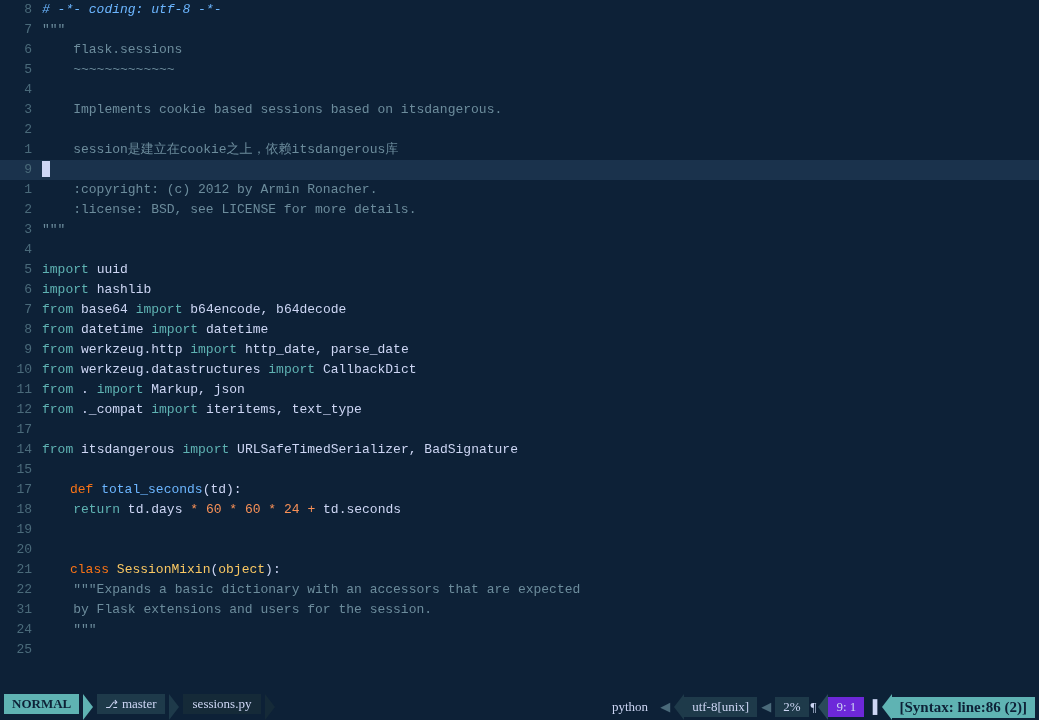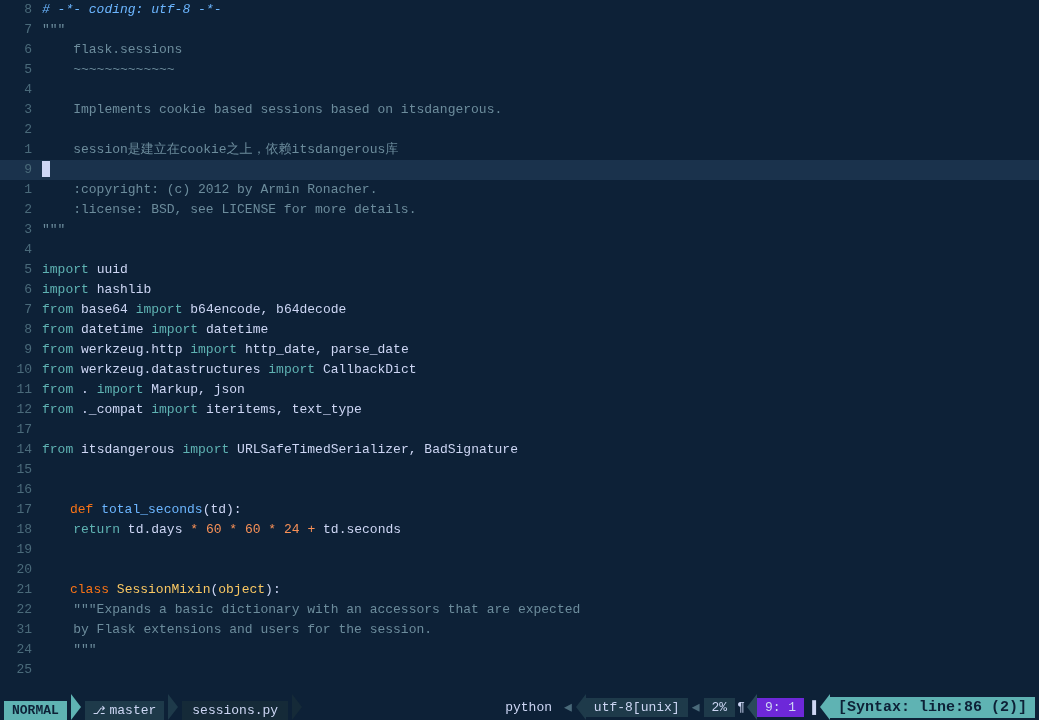--- a/index.html
+++ b/index.html
@@ -64,26 +64,27 @@
     .cursor-block {
       display: inline-block;
       width: 8px;
       height: 16px;
       background-color: #cdd6f4;
       vertical-align: middle;
       margin-bottom: 1px;
     }
     .statusbar {
       display: flex;
-      align-items: flex-end;
+      align-items: flex-start;
       background-color: #0d2137;
       height: 26px;
       padding: 0 4px;
       gap: 4px;
       flex-shrink: 0;
+      font-family: Liberation Serif, serif;
     }
     .status-mode {
       background-color: #5fb3b3;
       color: #0d2137;
       font-weight: bold;
       padding: 2px 8px;
       font-size: 13px;
     }
     .status-arrow-mode {
       width: 0;
@@ -303,24 +304,20 @@
     <div class="line">
       <span class="line-num">14</span>
       <span class="line-content"><span class="c-from">from</span> <span class="c-module">itsdangerous</span> <span class="c-import">import</span> <span class="c-name">URLSafeTimedSerializer, BadSignature</span></span>
     </div>
 
     <div class="line">
       <span class="line-num">15</span>
       <span class="line-content"> </span>
     </div>
 
-    <div class="line">
-      <span class="line-num">16</span>
-      <span class="line-content"> </span>
-    </div>
 
     <div class="line">
       <span class="line-num">17</span>
       <span class="line-content"><span class="c-def">def</span> <span class="c-fname">total_seconds</span><span class="c-name">(</span><span class="c-param">td</span><span class="c-name">):</span></span>
     </div>
 
     <div class="line">
       <span class="line-num">18</span>
       <span class="line-content">    <span class="c-return">return</span> <span class="c-name">td.days</span> <span class="c-operator">*</span> <span class="c-number">60</span> <span class="c-operator">*</span> <span class="c-number">60</span> <span class="c-operator">*</span> <span class="c-number">24</span> <span class="c-operator">+</span> <span class="c-name">td.seconds</span></span>
     </div>

